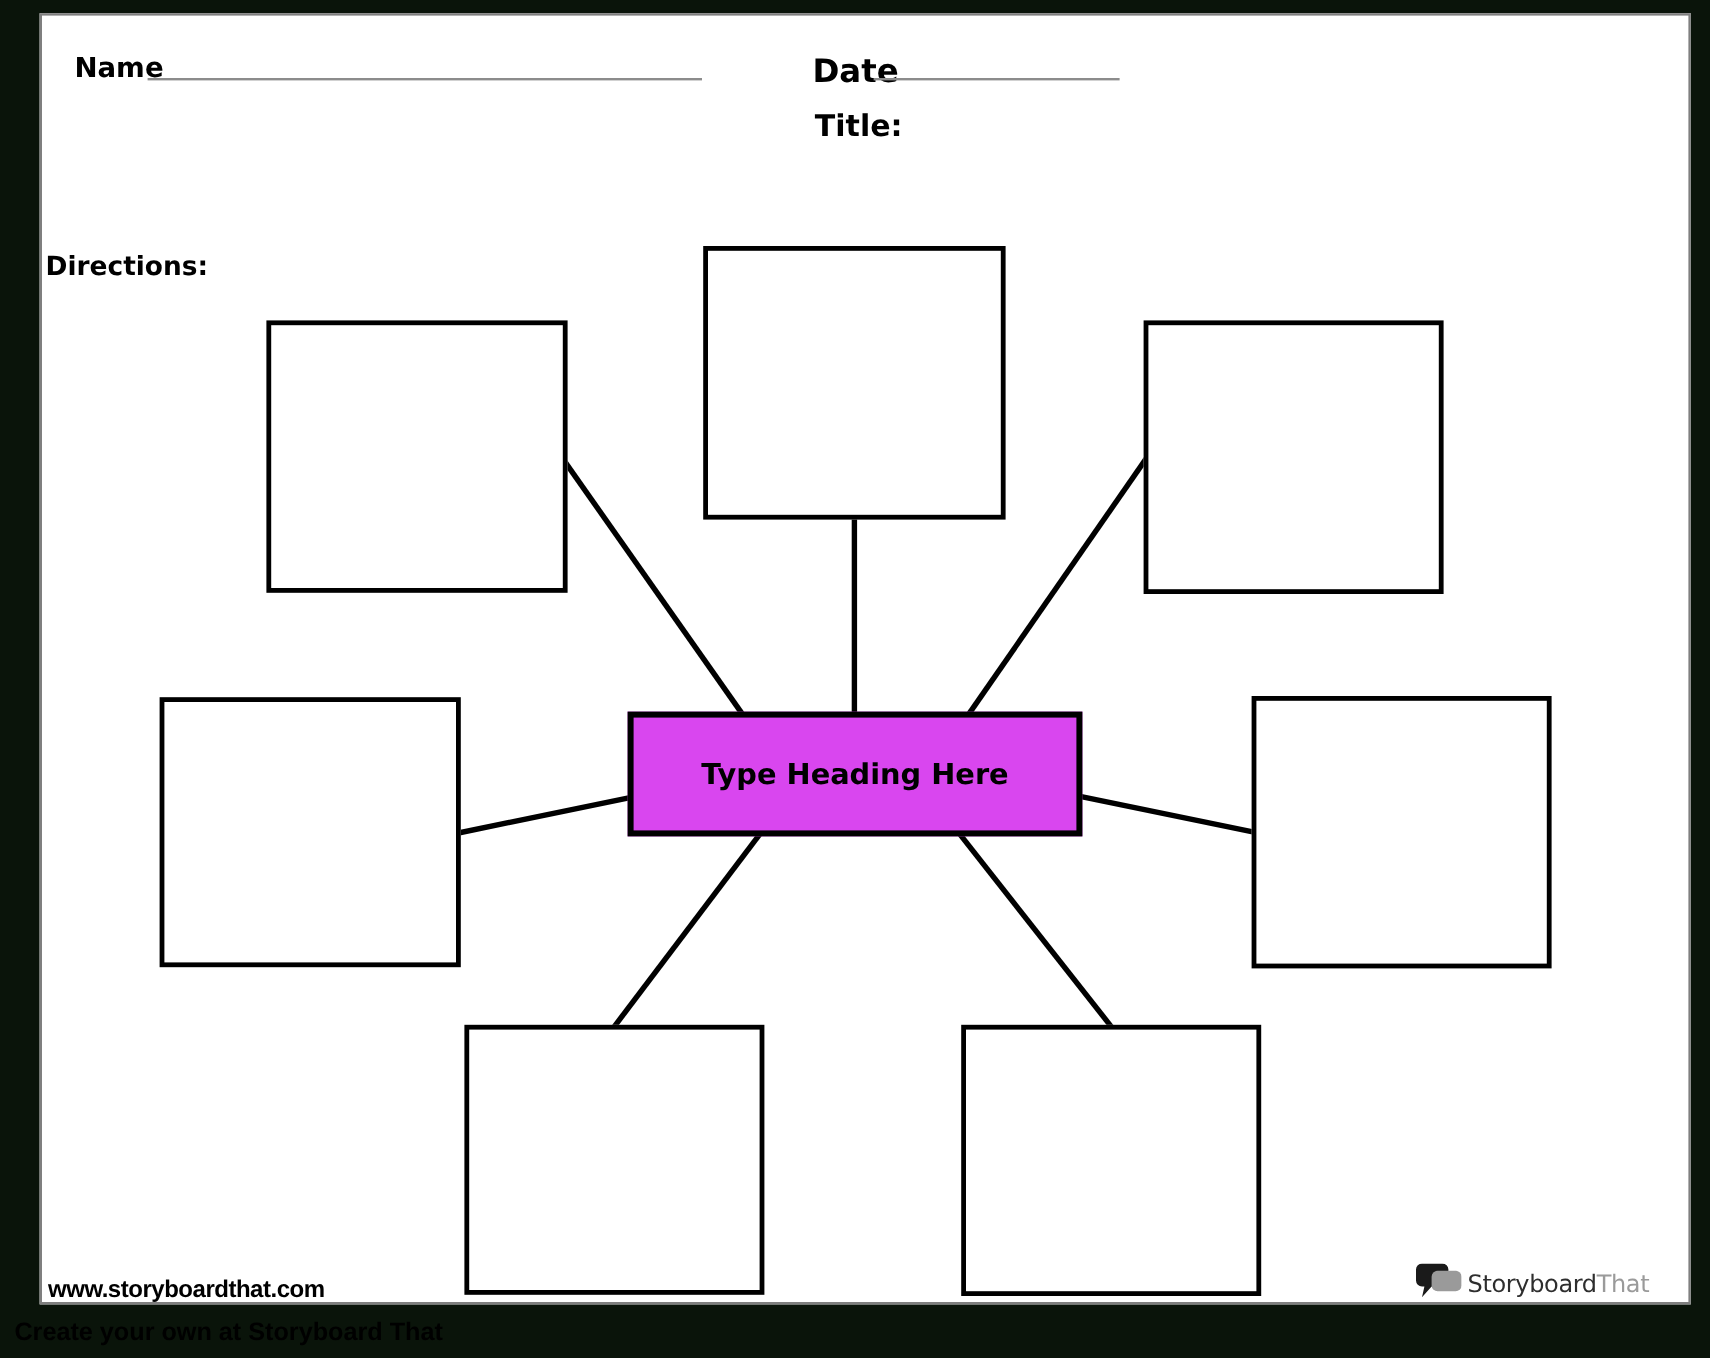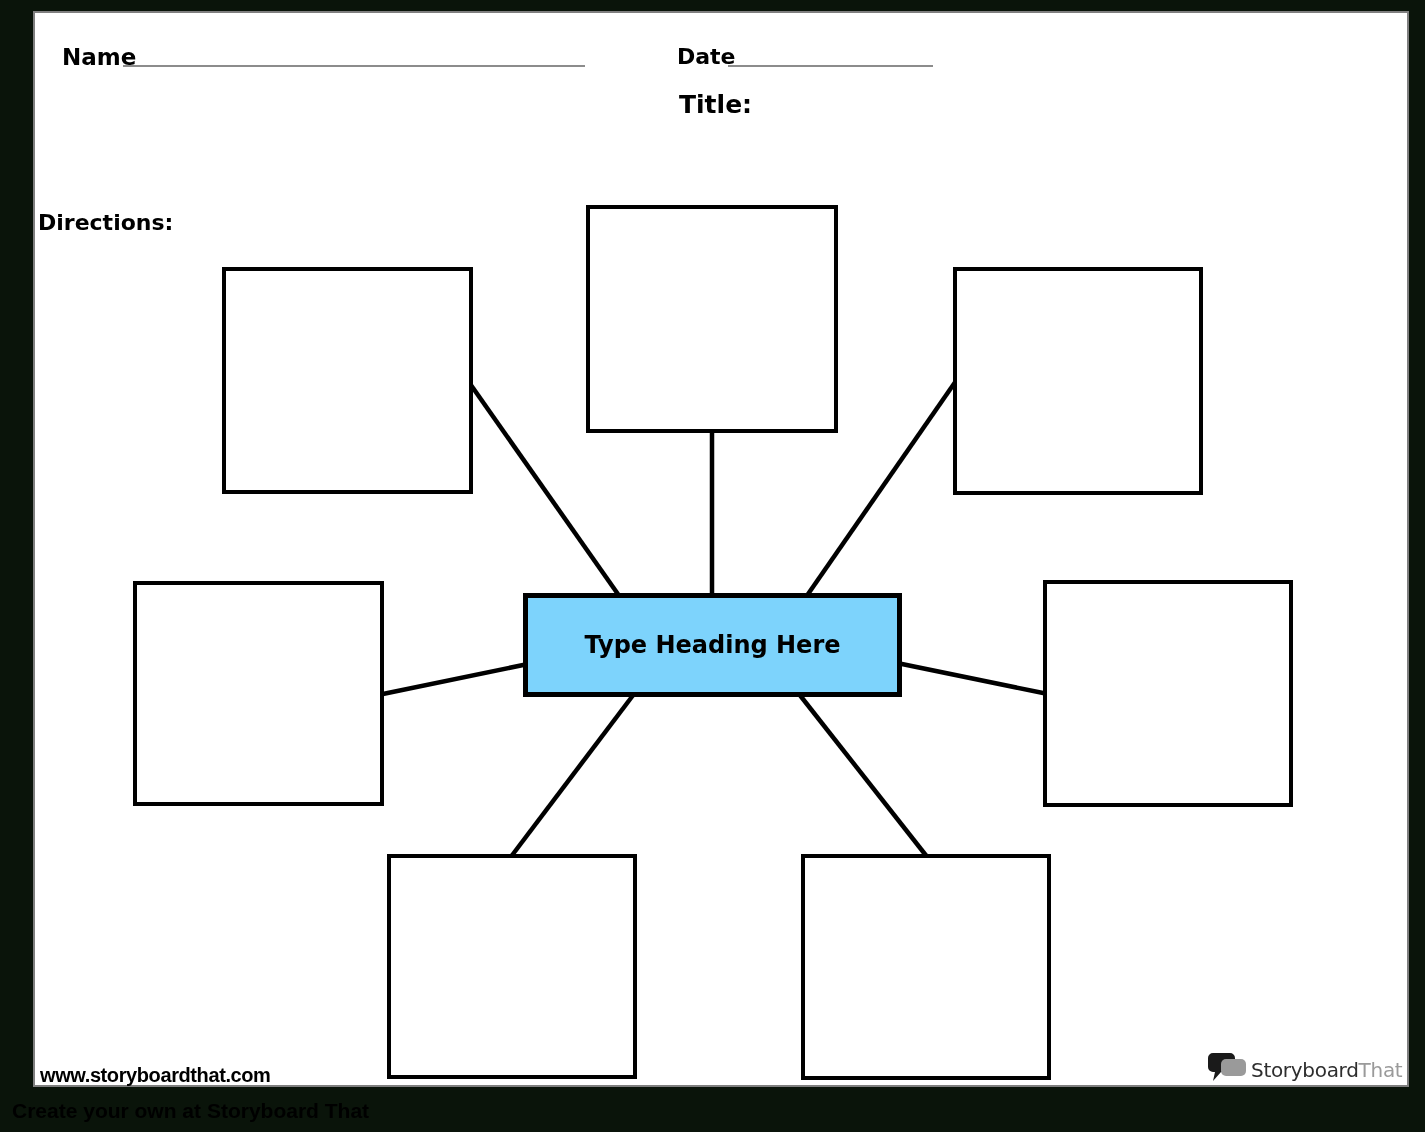--- a/index.html
+++ b/index.html
@@ -8,56 +8,56 @@
     background:#0a140a;
     font-family:"DejaVu Sans",sans-serif;
     overflow:hidden;
   }
   .page{
     position:absolute;left:33px;top:11px;width:1376px;height:1076px;
     background:#ffffff;border:2px solid #7f7f7f;box-sizing:border-box;
   }
   .ws-label{position:absolute;color:#000;font-weight:bold;line-height:1;}
   .lbl-name{left:62px;top:46px;font-size:23px;}
-  .lbl-date{left:677px;top:46px;font-size:22px;}
+  .lbl-date{left:677px;top:46px;font-size:27px;}
   .lbl-title{left:679px;top:92px;font-size:25px;}
   .lbl-directions{left:38px;top:165px;font-size:22px;margin-top:47px;}
   .blank-line{position:absolute;border-top:2px solid #8c8c8c;height:0;}
   .line-name{left:123px;top:65px;width:462px;}
   .line-date{left:728px;top:65px;width:205px;}
   svg.connectors{position:absolute;left:0;top:0;z-index:2;}
   .topic-box{
     position:absolute;background:#ffffff;border:4px solid #000;
     box-sizing:border-box;z-index:3;
   }
   .box-tl{left:222px;top:267px;width:251px;height:227px;}
   .box-tc{left:586px;top:205px;width:252px;height:228px;}
   .box-tr{left:953px;top:267px;width:250px;height:228px;}
   .box-ml{left:133px;top:581px;width:251px;height:225px;}
   .box-mr{left:1043px;top:580px;width:250px;height:227px;}
   .box-bl{left:387px;top:854px;width:250px;height:225px;}
   .box-br{left:801px;top:854px;width:250px;height:226px;}
   .center-box{
     position:absolute;left:523px;top:593px;width:379px;height:104px;
-    background:#7dd3fc;border:5px solid #000;box-sizing:border-box;z-index:4;
+    background:#d946ef;border:5px solid #000;box-sizing:border-box;z-index:4;
     display:flex;align-items:center;justify-content:center;
     font-size:24px;font-weight:bold;color:#000;
   }
   .footer-url{
     position:absolute;left:40px;top:1064px;z-index:5;
     font-family:"Liberation Sans",sans-serif;font-weight:bold;
     font-size:20px;letter-spacing:-0.4px;color:#000;
   }
   .footer-tagline{
     position:absolute;left:12px;top:1099px;z-index:5;
     font-family:"Liberation Sans",sans-serif;font-weight:bold;
     font-size:21px;color:#000;
   }
   .logo{
-    position:absolute;left:1208px;top:1053px;z-index:5;
+    position:absolute;left:1180px;top:1053px;z-index:5;
     display:flex;align-items:center;gap:5px;text-align:center;
   }
   .logo-text{
     font-family:"DejaVu Sans",sans-serif;font-size:20px;
     letter-spacing:-0.3px;line-height:1;white-space:nowrap;
   }
   .logo-part1{color:#2e2e2e;}
   .logo-part2{color:#9a9a9a;}
 </style>
 </head>

